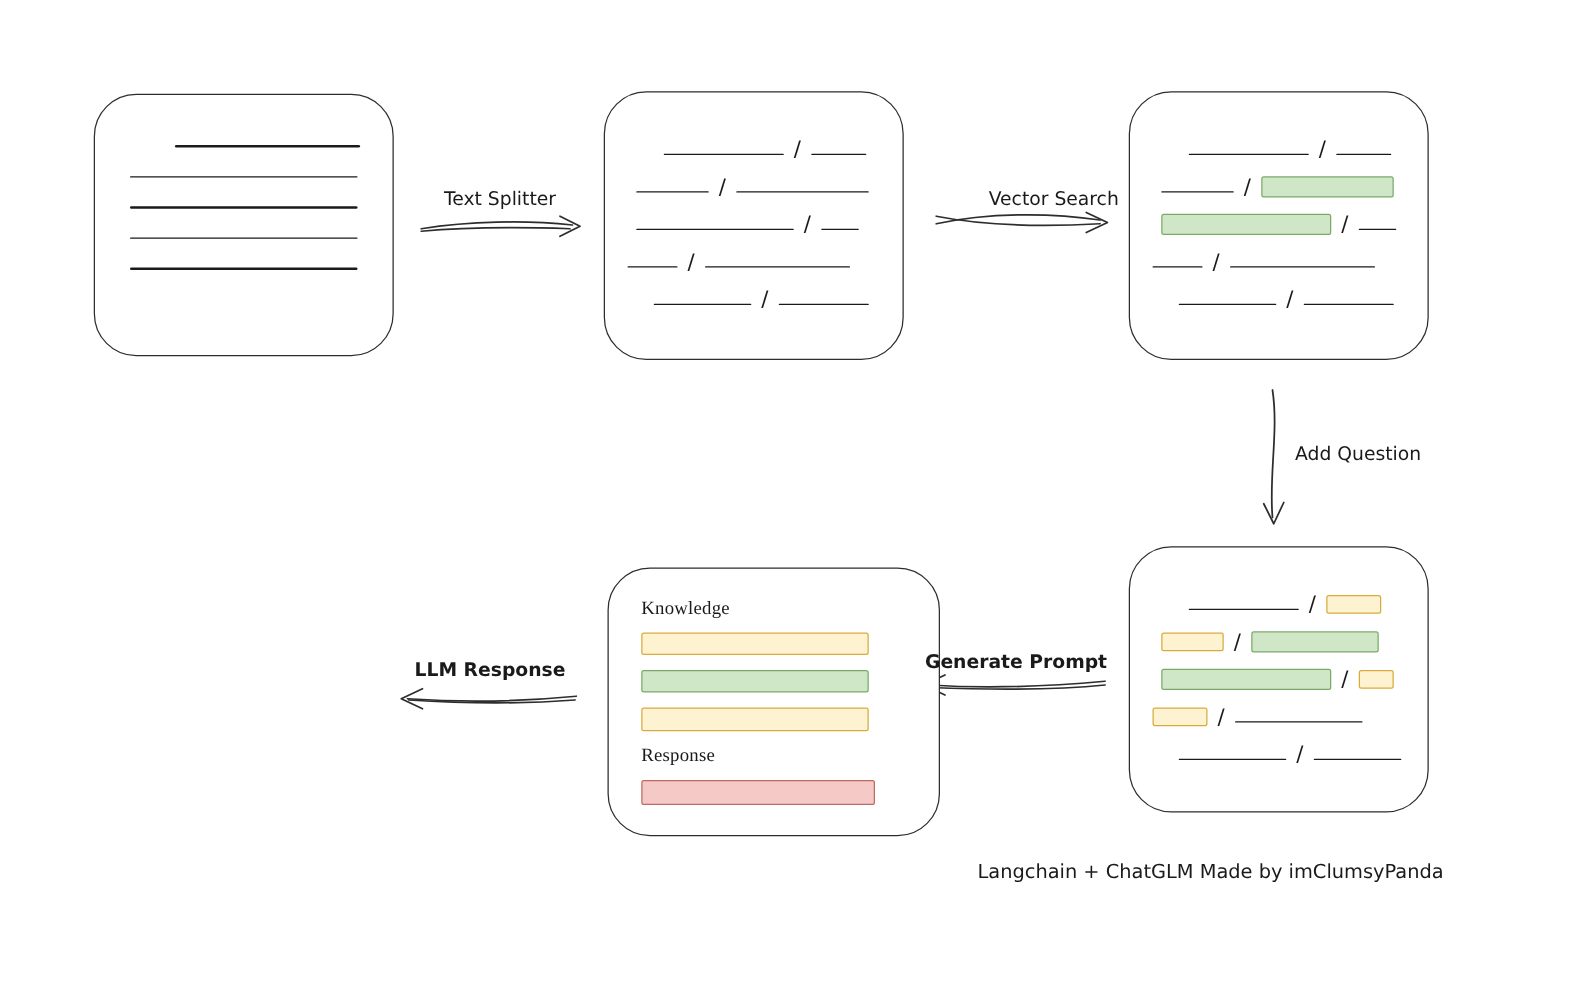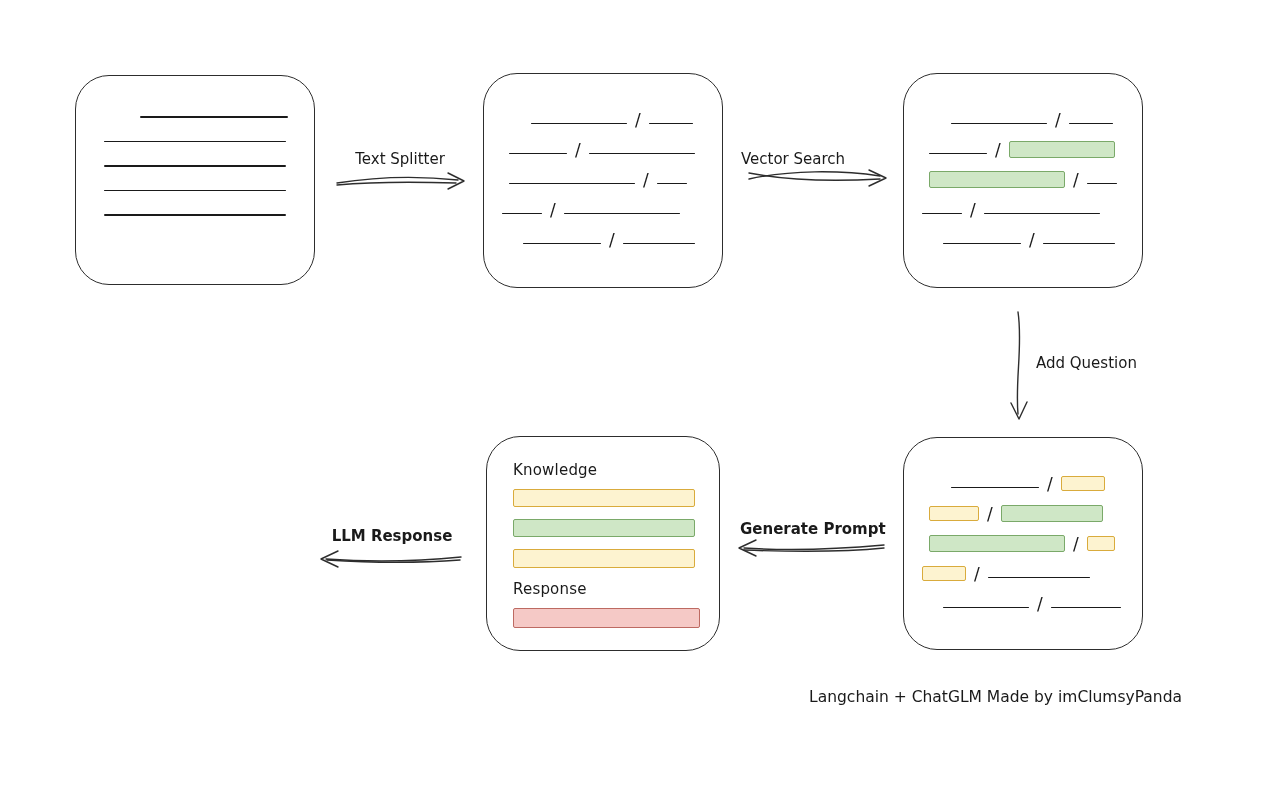--- a/index.html
+++ b/index.html
@@ -18,21 +18,21 @@
     position:absolute;
     border:1.4px solid var(--stroke,#2f2f2f);
     border-radius:34px;
     background:#ffffff;
     box-sizing:border-box;
   }
   #box-document{left:75px;top:75px;width:240px;height:210px;padding:40px 28px 0 28px;}
   #box-split{left:483px;top:73px;width:240px;height:215px;padding:24px 0 0 18px;}
   #box-searched{left:903px;top:73px;width:240px;height:215px;padding:24px 0 0 18px;}
   #box-context{left:903px;top:437px;width:240px;height:213px;padding:24px 0 0 18px;}
-  #box-prompt{left:486px;top:436px;width:234px;height:215px;padding:24px 0 0 26px;}
+  #box-prompt{left:486px;top:454px;width:266px;height:215px;padding:24px 0 0 26px;font-family:Liberation Serif, serif;}
   #box-answer{left:75px;top:440px;width:240px;height:214px;padding:20px 0 0 30px;}
 
   .doc-line{
     height:1.5px;background:var(--line,#1a1a1a);border-radius:1px;
     margin-bottom:23px;
   }
   .chunk-row{
     display:flex;align-items:flex-end;height:30px;gap:8px;box-sizing:border-box;
   }
   .seg-line{
@@ -63,28 +63,28 @@
   }
   #box-prompt .box-title{margin-bottom:10px;}
   #box-prompt .question-title{margin-top:8px;margin-bottom:10px;}
   #box-answer .box-title{margin-bottom:22px;}
   #box-answer .doc-line{margin-bottom:23.5px;}
 
   .flow-label{
     position:absolute;font-size:15px;white-space:nowrap;text-align:center;
   }
   #lbl-text-splitter{left:340px;top:150px;width:120px;}
-  #lbl-vector-search{left:727px;top:150px;width:132px;text-align:center;}
+  #lbl-vector-search{left:777px;top:150px;width:132px;text-align:center;}
   #lbl-add-context{left:1036px;top:354px;width:110px;text-align:left;}
   #lbl-generate-prompt{left:740px;top:520px;width:145px;font-weight:bold;}
   #lbl-llm-response{left:328px;top:527px;width:128px;font-weight:bold;}
 
   .caption{
     position:absolute;left:782px;top:688px;width:400px;
-    font-size:15.5px;text-align:right;white-space:nowrap;
+    font-size:15.5px;text-align:left;white-space:nowrap;
   }
 </style>
 </head>
 <body>
 
 <div class="canvas">
 
   <svg class="arrows" viewBox="0 0 1262 792">
     <g>
       <path d="M337,183 C375,177 420,176 458,180"></path>

